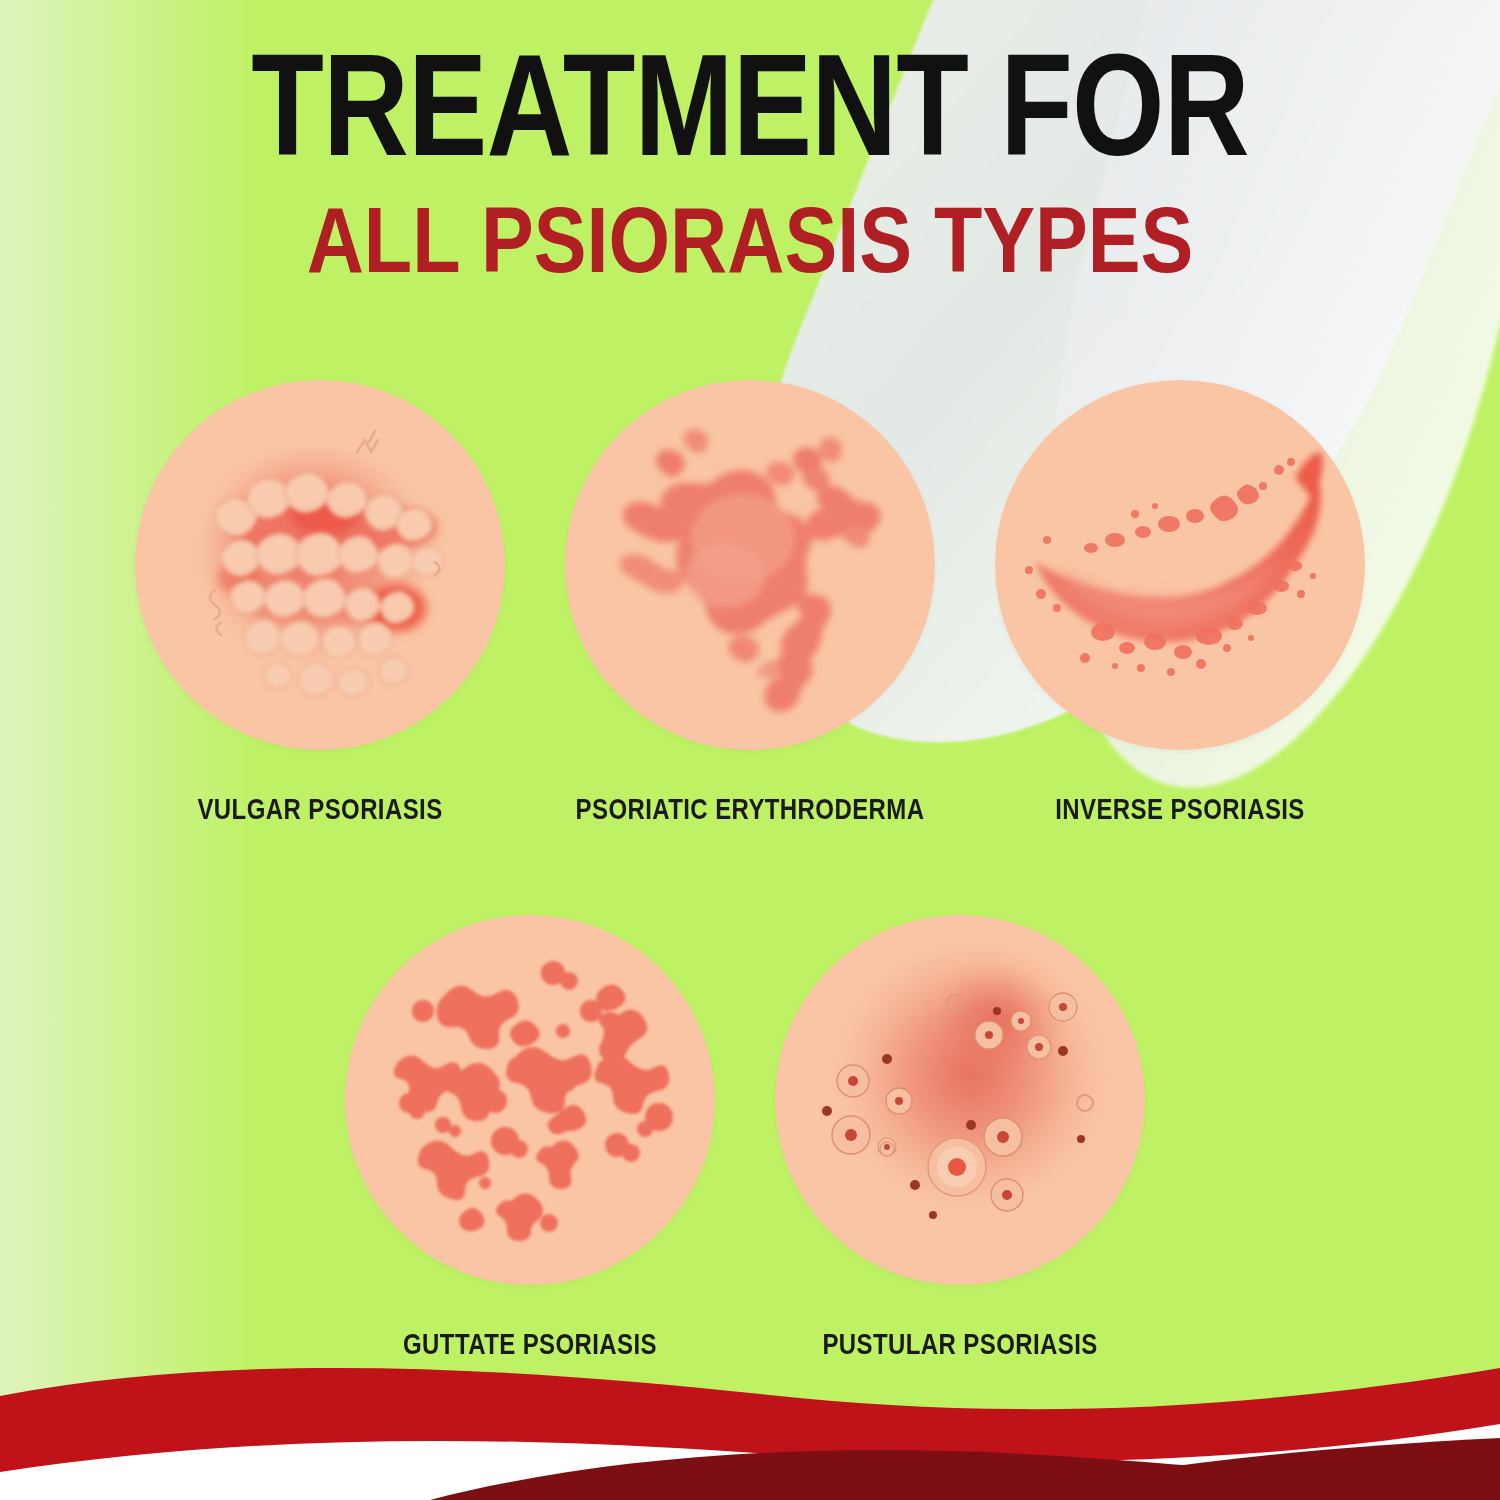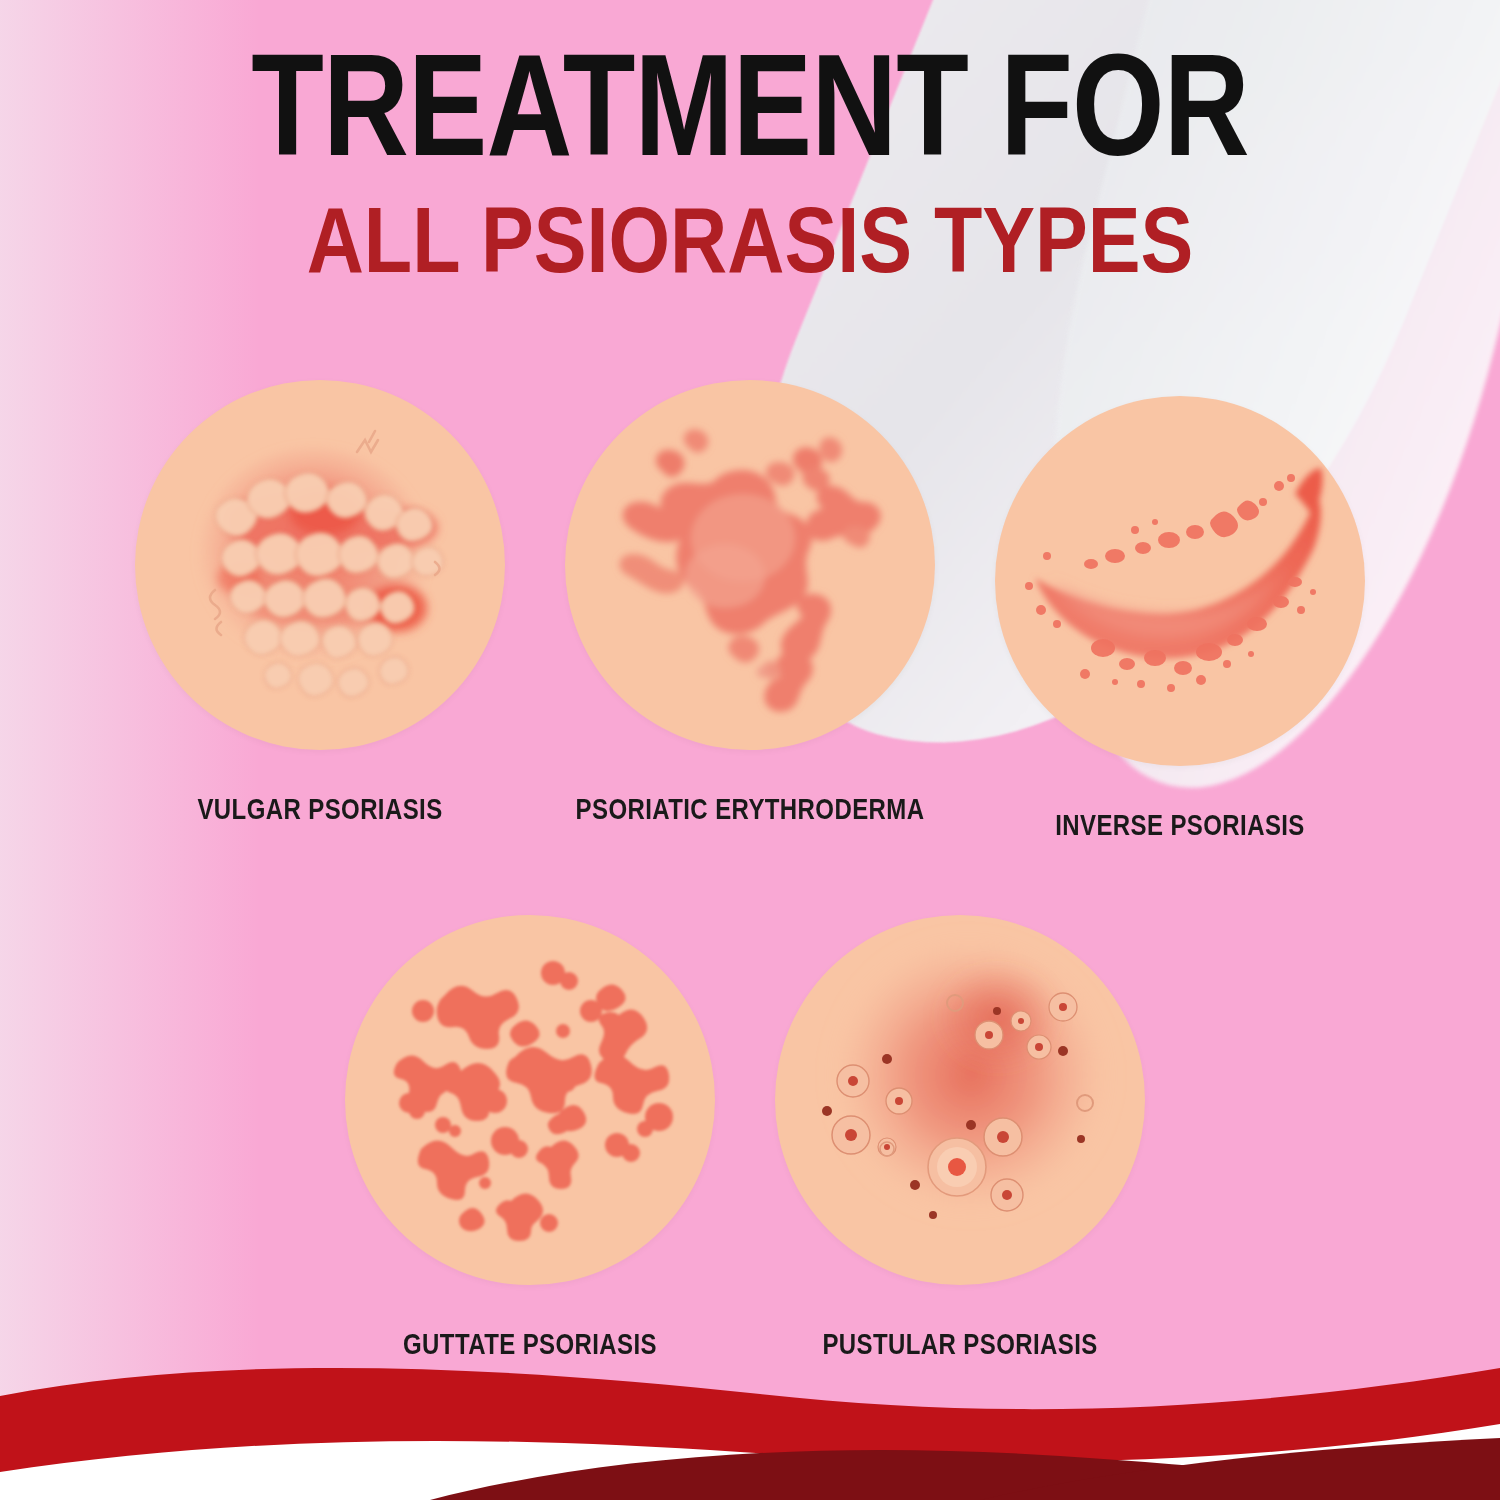--- a/index.html
+++ b/index.html
@@ -7,21 +7,21 @@
   html, body {
     width:1500px; height:1500px;
     background:#ffffff;
     font-family:"Liberation Sans", sans-serif;
     overflow:hidden;
   }
 
   #poster {
     position:relative;
     width:1500px; height:1500px;
-    background:#f9a8d4;
+    background:#bef264;
     overflow:hidden;
   }
 
   
   .bg-swoosh {
     position:absolute;
     top:-120px; left:820px;
     width:560px; height:900px;
     background:linear-gradient(110deg,#eceef0 0%, #e6e9ec 40%, #f2f4f6 75%, #fbfbfc 100%);
     transform:rotate(16deg) skewX(-6deg);
@@ -233,21 +233,21 @@
                      C232,312 236,324 224,330 C210,336 196,326 200,312 C204,300 210,300 216,296Z" fill="#ef7f6d"></path>
             <circle cx="206" cy="290" r="9" fill="#f09480"></circle>
 
             <circle cx="198" cy="292" r="6" fill="#f09d89"></circle>
           </g>
         </svg>
       </div>
       <div class="caption" style="top:412px;">PSORIATIC ERYTHRODERMA</div>
     </div>
 
-    <div class="card" style="left:995px;top:16px;width:370px;height:460px;">
+    <div class="card" style="left:995px;top:0;width:370px;height:460px;">
       <div class="disc" style="width:370px;height:370px;">
         <svg viewBox="0 0 370 370" width="370" height="370">
           <defs>
             <filter id="in-blur">
                 <feGaussianBlur stdDeviation="3"></feGaussianBlur>
               </filter>
             <filter id="in-blur-soft">
                 <feGaussianBlur stdDeviation="6"></feGaussianBlur>
               </filter>
             <linearGradient id="in-grad" x1="0%" y1="100%" x2="100%" y2="0%">

